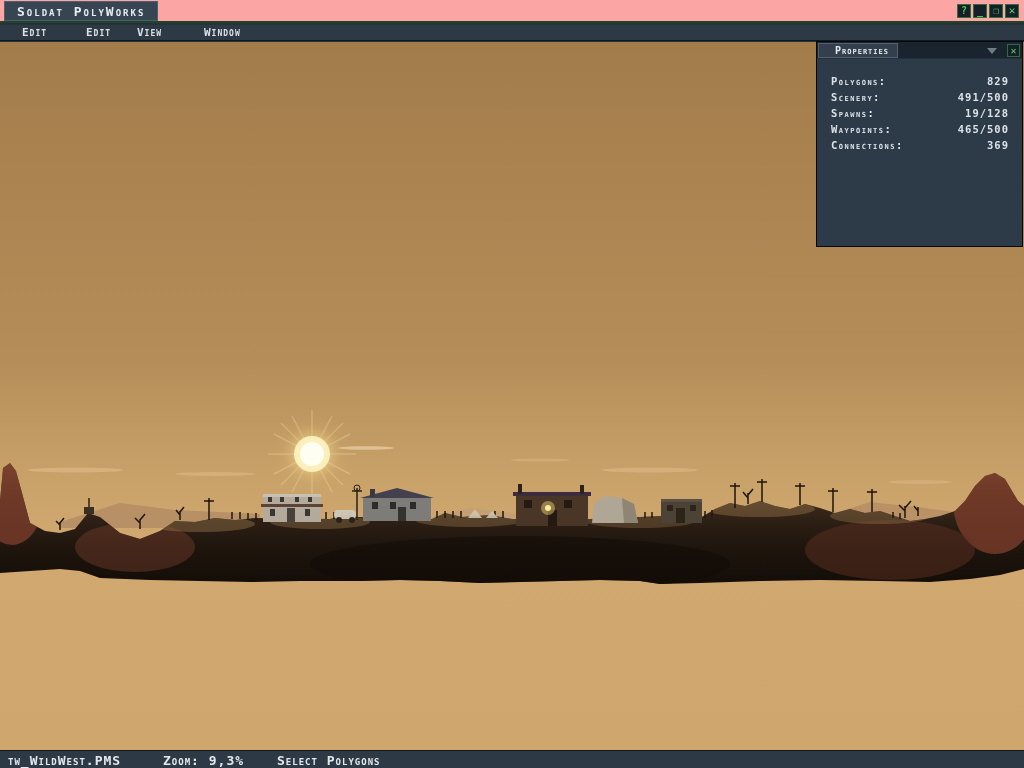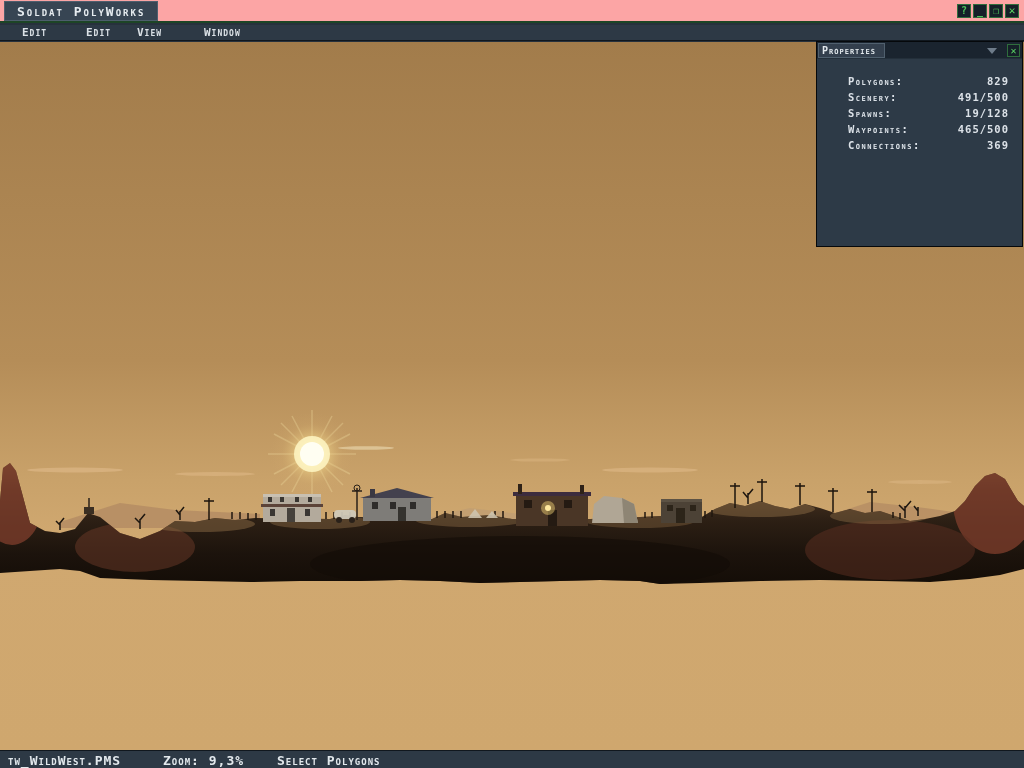--- a/index.html
+++ b/index.html
@@ -48,36 +48,36 @@
   
   .props-panel {
     position:absolute; left:816px; top:41px; width:207px; height:206px;
     background:#2d3a47; border:1px solid #05080b;
   }
   .props-header {
     position:relative; width:100%; height:17px; background:#1a242f;
     border-bottom:1px solid #232f3a;
   }
   .props-tab {
-    position:absolute; left:1px; top:1px; height:15px; padding:1px 8px 0 3px;
+    position:absolute; left:1px; top:1px; height:15px; padding:1px 8px 0 16px;
     background:#333f4d; border:1px solid #50606e;
     font-size:10px; letter-spacing:1px; color:#e2e8ec;
     font-variant:small-caps; font-weight:bold;
   }
   .props-chevron {
     position:absolute; right:25px; top:6px; width:0; height:0;
     border-left:5px solid transparent; border-right:5px solid transparent;
     border-top:6px solid #6e7c8a; cursor:default;
   }
   .props-close {
     position:absolute; right:2px; top:2px; width:13px; height:13px;
     background:#152028; border:1px solid #2f6d3c; color:#5ad465;
     font-size:10px; font-weight:bold; line-height:11px; text-align:center; cursor:default;
   }
-  .props-body { padding-top:14px;padding-left:17px; }
+  .props-body { padding-top:14px; }
   .props-row {
     display:flex; justify-content:space-between; align-items:center;
     height:16px; padding:0 13px 0 14px;
     font-size:10.5px; letter-spacing:1.5px; color:#dce2e8;
     font-variant:small-caps; font-weight:bold;
   }
   .props-row .val { font-variant:normal; letter-spacing:1px; }
 
   
   .statusbar {

